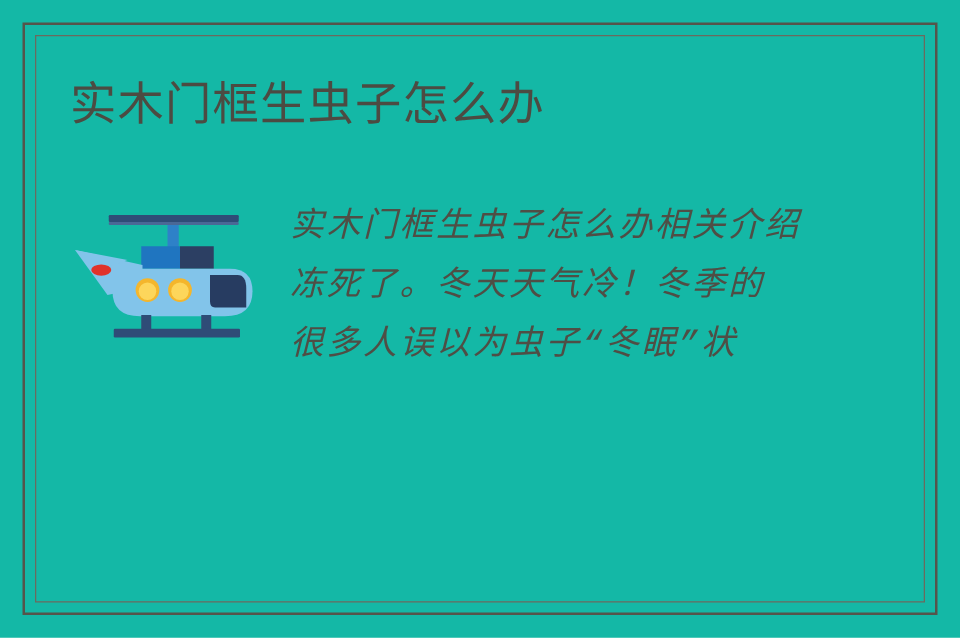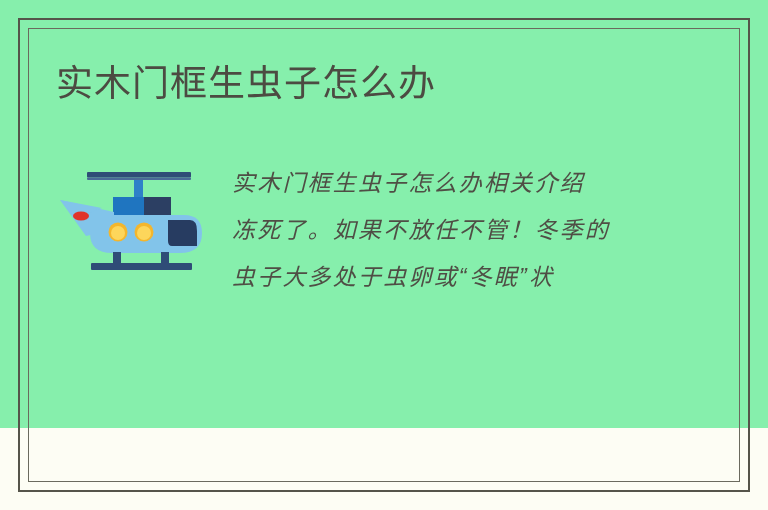--- a/index.html
+++ b/index.html
@@ -12,22 +12,22 @@
     height: 510px;
     background: #fdfdf4;
     font-family: "Liberation Sans", "DejaVu Sans", sans-serif;
     overflow: hidden;
   }
 
   
   .page {
     position: relative;
     width: 768px;
-    height: 428px;
-    background: #86efac;
+    height: 510px;
+    background: #14b8a6;
     box-sizing: border-box;
   }
   .frame-outer {
     position: absolute;
     left: 18px;
     top: 18px;
     width: 732px;
     height: 474px;
     border: 2px solid #55544a;
     box-sizing: border-box;
@@ -80,22 +80,22 @@
   }
 
   
   .body-copy {
     position: absolute;
     left: 176px;
     top: 0px;
     width: 430px;
   }
   .body-line {
-    font-family: Liberation Sans, sans-serif;
-    font-size: 23px;
+    font-family: Liberation Mono, monospace;
+    font-size: 27px;
     line-height: 47px;
     color: #4f4e45;
     letter-spacing: 2.2px;
     white-space: nowrap;
     font-style: italic;
     font-weight: 400;
   }
 </style>
 </head>
 <body>
@@ -142,18 +142,18 @@
 
         <rect x="57" y="88" width="8" height="12" fill="#2f4c77"></rect>
         <rect x="105" y="88" width="8" height="12" fill="#2f4c77"></rect>
 
         <rect x="35" y="99" width="101" height="7" rx="1" fill="#2f4c77"></rect>
       </svg>
     </div>
 
     <div class="body-copy">
       <div class="body-line">实木门框生虫子怎么办相关介绍</div>
-      <div class="body-line">冻死了。如果不放任不管！冬季的</div>
-      <div class="body-line">虫子大多处于虫卵或“冬眠”状</div>
+      <div class="body-line">冻死了。冬天天气冷！冬季的</div>
+      <div class="body-line">很多人误以为虫子“冬眠”状</div>
     </div>
 
   </div>
 </div>
 
 </body></html>

